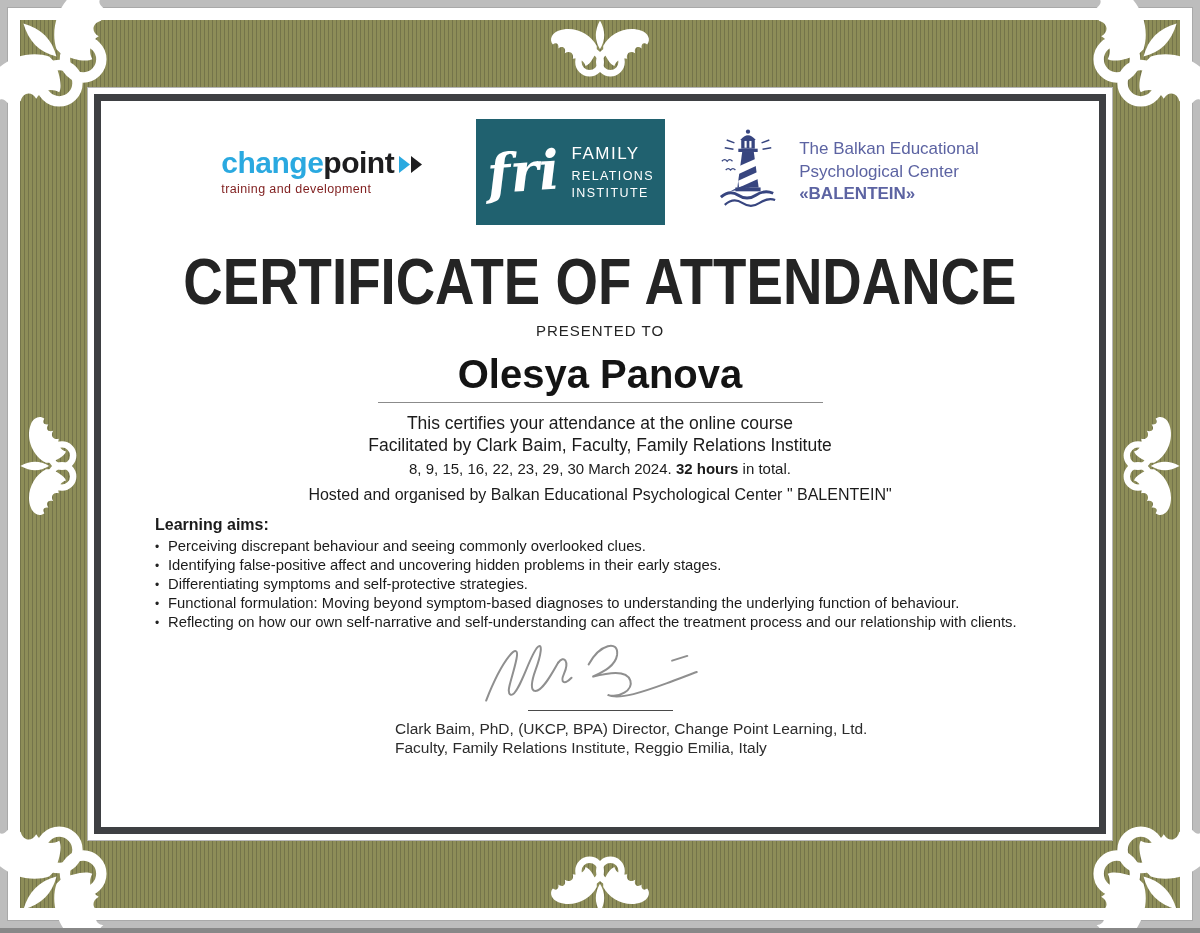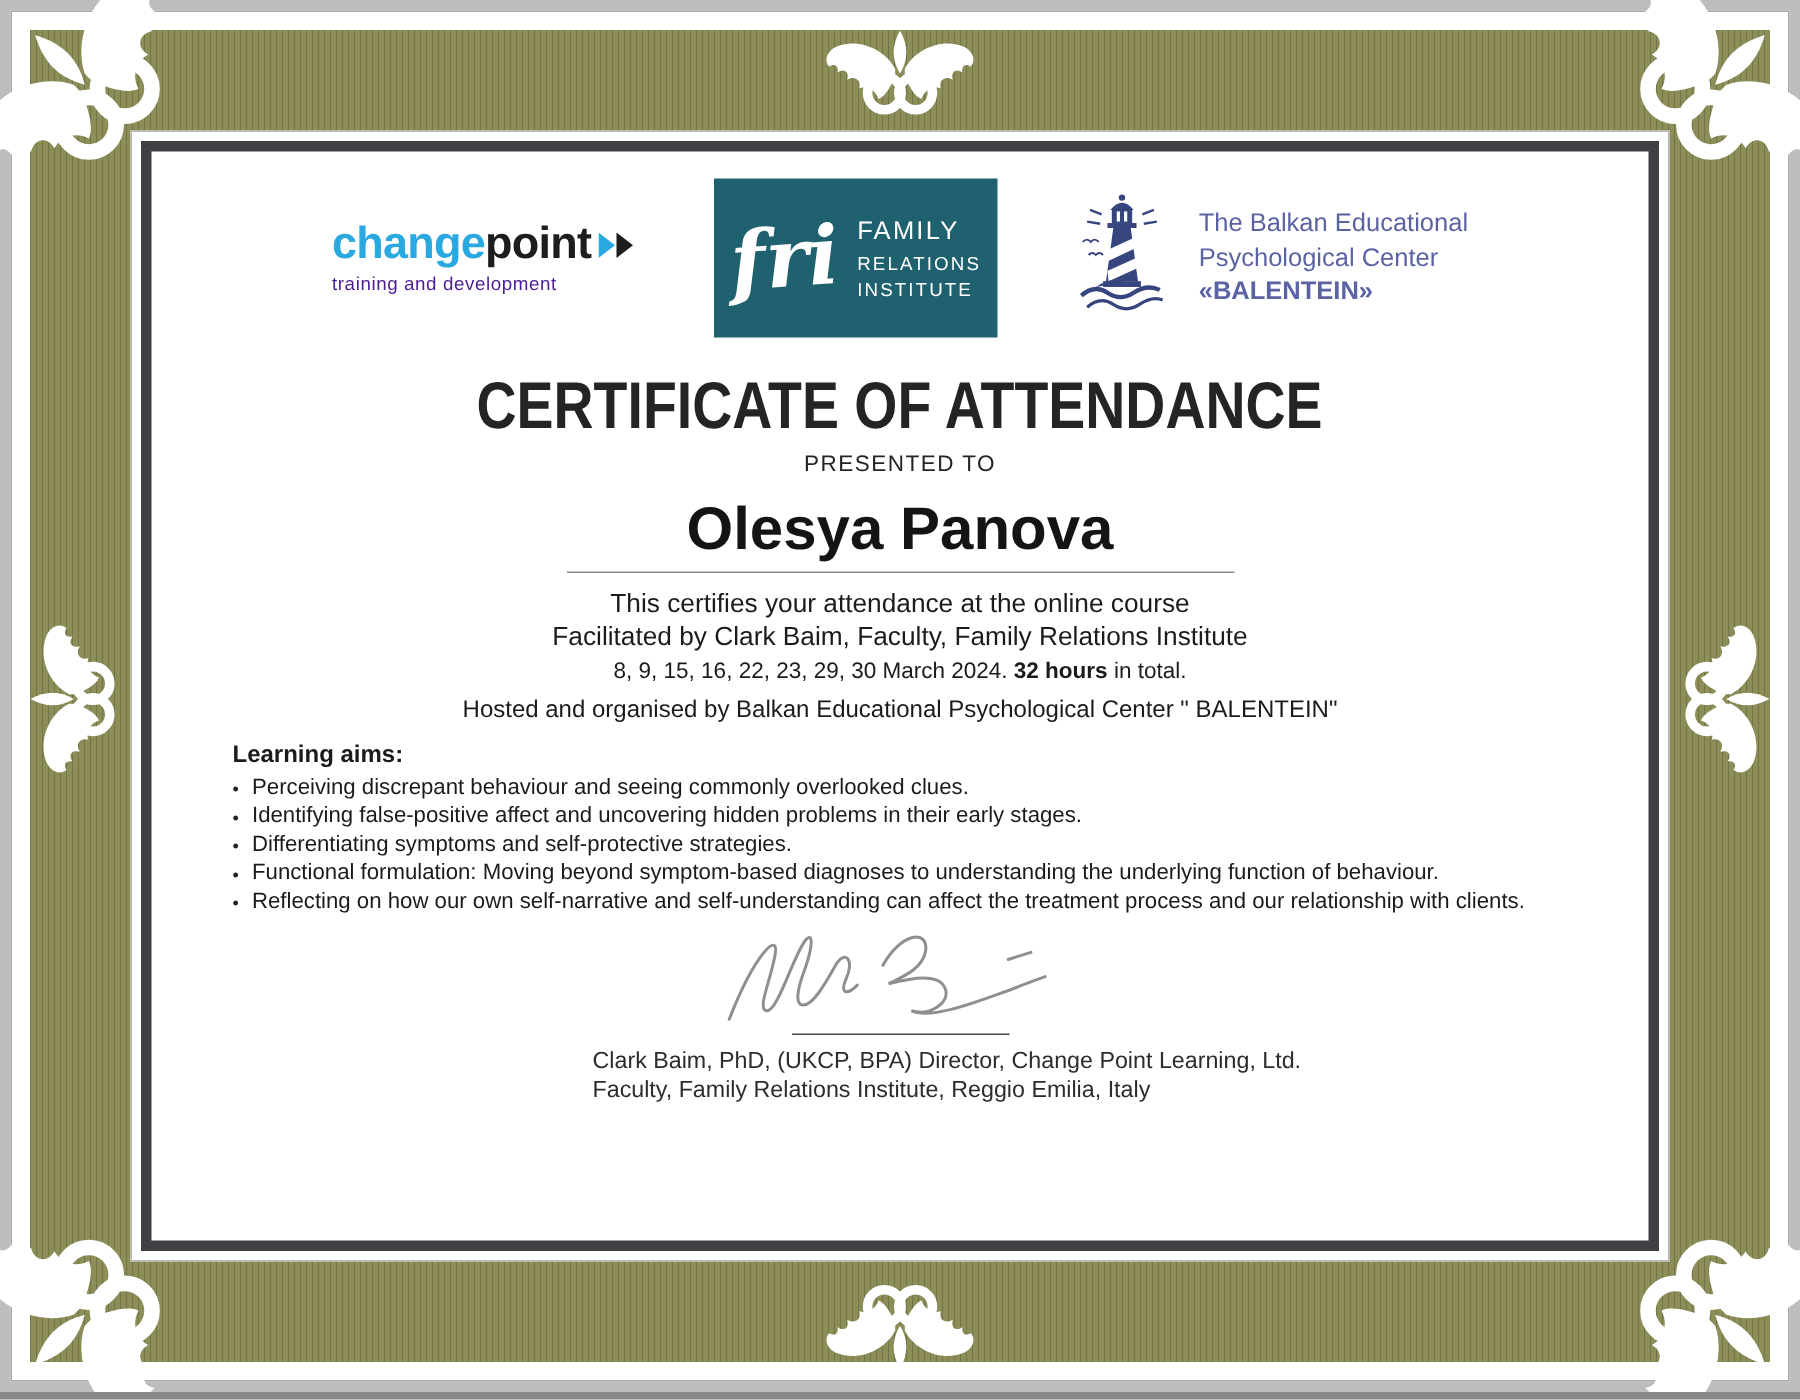--- a/index.html
+++ b/index.html
@@ -29,33 +29,33 @@
   
   .content{position:absolute;inset:101px;text-align:center;color:var(--ink);}
 
   .logos{margin-top:18px;height:106px;display:flex;justify-content:center;align-items:center;gap:52px;}
 
   .cp-logo{text-align:left;}
   .cp-word{font-size:30px;font-weight:700;letter-spacing:-0.5px;line-height:1;}
   .cp-change{color:var(--changepoint-blue);}
   .cp-point{color:#1d1d1f;}
   .cp-arrow{display:inline-block;margin-left:5px;}
-  .cp-tag{font-size:12.5px;color:#4c1d95;margin-top:4px;letter-spacing:0.4px;}
+  .cp-tag{font-size:12.5px;color:#7f1d1d;margin-top:4px;letter-spacing:0.4px;}
 
   .fri-logo{width:189px;height:106px;background:var(--fri-teal);color:#fff;display:flex;align-items:center;justify-content:center;gap:12px;}
   .fri-script{font-family:"DejaVu Serif",serif;font-style:italic;font-weight:bold;font-size:54px;line-height:1;transform:rotate(-4deg);}
   .fri-lines{text-align:left;}
   .fri-l1{font-size:17px;letter-spacing:1.5px;margin-bottom:5px;}
   .fri-l2,.fri-l3{font-size:12.5px;letter-spacing:1.4px;margin-top:3px;}
 
   .bal-logo{display:flex;align-items:center;gap:20px;text-align:left;}
   .bal-text{font-size:17px;line-height:1.35;color:var(--balentein-text);}
   .bal-name{font-weight:700;}
 
-  .title{margin:24px 0 0 0;font-size:44px;line-height:1;font-weight:700;color:#242424;}
+  .title{margin:24px 0 0 0;font-size:65px;line-height:1;font-weight:700;color:#242424;}
   .title>span{display:inline-block;transform:scaleX(0.84);white-space:nowrap;}
   .presented{margin-top:8px;font-size:15px;letter-spacing:1px;color:#242424;}
 
   .name{margin-top:15px;font-size:40px;font-weight:700;color:#141414;line-height:1;}
   .name-line{width:445px;margin:8px auto 0;border-top:1px solid #8b8b8b;height:0;}
 
   .course{margin-top:9px;line-height:1.28;}
   .course-line1,.course-facilitator{font-size:17.5px;}
   .course-name{font-size:17.5px;font-weight:700;}
   .course-dates{font-size:15px;margin-top:2px;}

